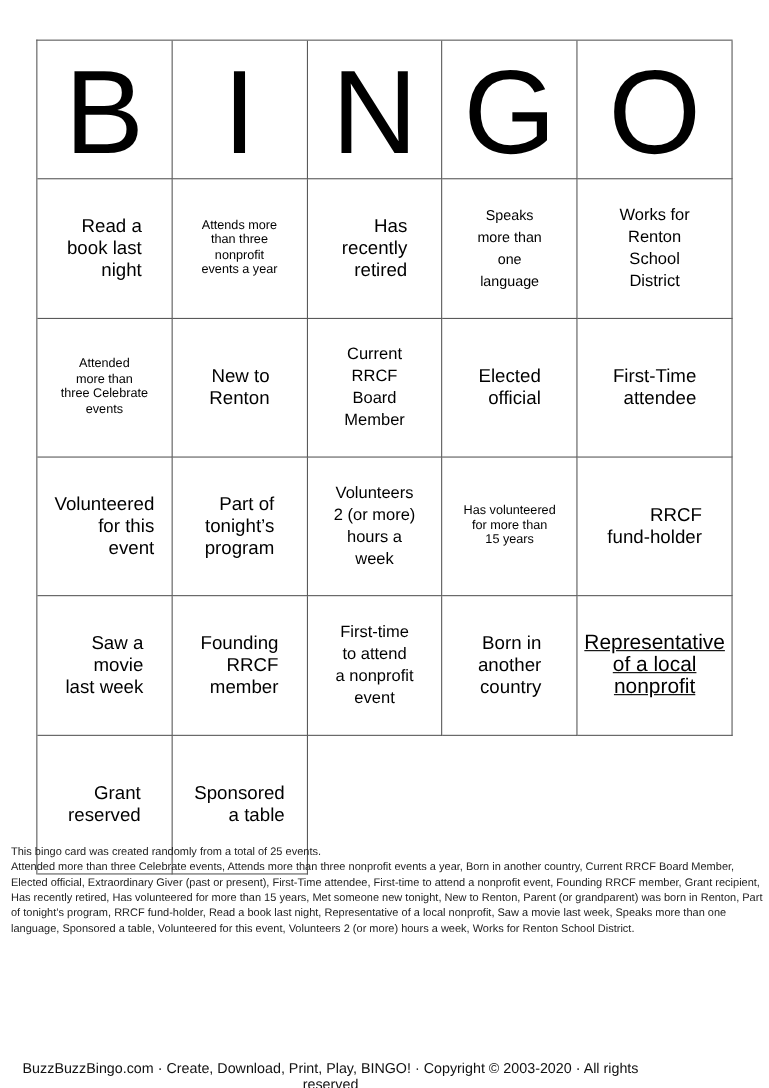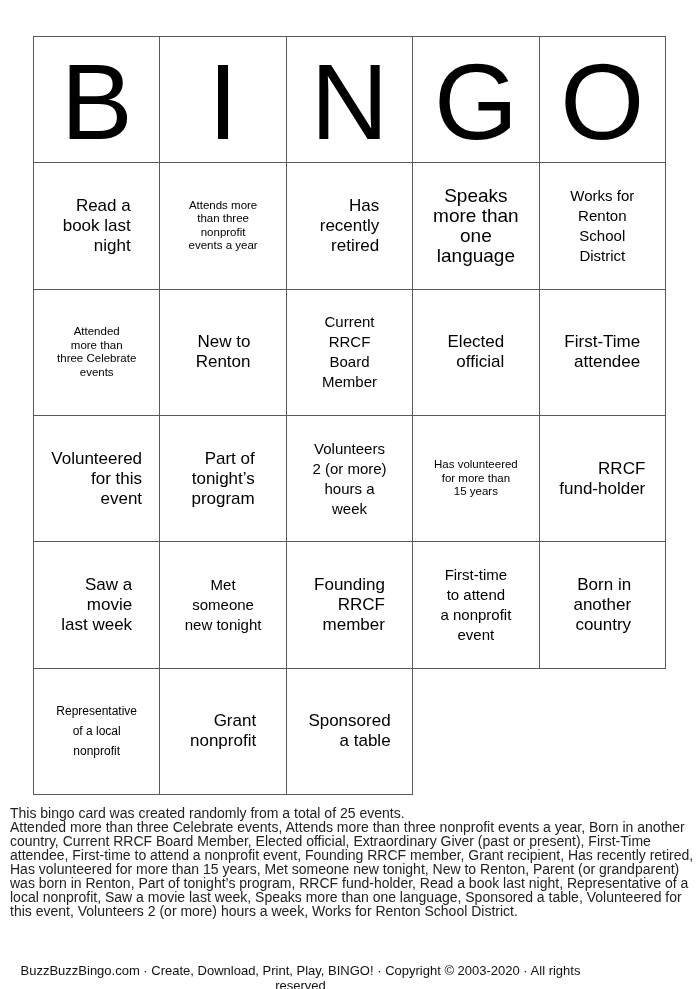--- a/index.html
+++ b/index.html
@@ -49,23 +49,23 @@
       line-height: 20px;
       text-align: right;
     }
     .sm {
       font-size: 11.5px;
       line-height: 13.5px;
     }
     .info {
       position: absolute;
       left: 10px;
-      top: 806px;
+      top: 768px;
       width: 685px;
-      font-size: 14px;
+      font-size: 10px;
       line-height: 14px;
       color: #222;
     }
     .info p { margin: 0; }
     .footer {
       position: absolute;
       left: 0;
       width: 601px;
       top: 963px;
       text-align: center;
@@ -87,21 +87,21 @@
   <div class="cell bcell lg">Read a
 book last
 night</div>
   <div class="cell bcell sm">Attends more
 than three
 nonprofit
 events a year</div>
   <div class="cell bcell lg">Has
 recently
 retired</div>
-  <div class="cell bcell" style="font-size: 19px; line-height: 20px;">Speaks
+  <div class="cell bcell" style="font-size: 13px; line-height: 20px;">Speaks
 more than
 one
 language</div>
 
   <div class="cell bcell" style="font-size: 15px; line-height: 20px;">Works for
 Renton
 School
 District</div>
   <div class="cell bcell sm">Attended
 more than
@@ -130,39 +130,36 @@
 week</div>
   <div class="cell bcell sm">Has volunteered
 for more than
 15 years</div>
 
   <div class="cell bcell lg">RRCF
 fund-holder</div>
   <div class="cell bcell lg">Saw a
 movie
 last week</div>
-  <div class="cell bcell" style="font-size: 15px; line-height: 20px;">Met
-someone
-new tonight</div>
   <div class="cell bcell lg">Founding
 RRCF
 member</div>
 
   <div class="cell bcell" style="font-size: 15px; line-height: 20px;">First-time
 to attend
 a nonprofit
 event</div>
   <div class="cell bcell lg">Born in
 another
 country</div>
-  <div class="cell bcell" style="font-size: 12px; line-height: 20px;">Representative
+  <div class="cell bcell" style="font-size: 19px; line-height: 20px; text-decoration: underline;">Representative
 of a local
 nonprofit</div>
   <div class="cell bcell lg">Grant
-nonprofit</div>
+reserved</div>
   <div class="cell bcell lg">Sponsored
 a table</div>
 </div>
 
 <div class="info">
   <p>This bingo card was created randomly from a total of 25 events.</p>
   <p>Attended more than three Celebrate events, Attends more than three nonprofit events a year, Born in another country, Current RRCF Board Member, Elected official, Extraordinary Giver (past or present), First-Time attendee, First-time to attend a nonprofit event, Founding RRCF member, Grant recipient, Has recently retired, Has volunteered for more than 15 years, Met someone new tonight, New to Renton, Parent (or grandparent) was born in Renton, Part of tonight’s program, RRCF fund-holder, Read a book last night, Representative of a local nonprofit, Saw a movie last week, Speaks more than one language, Sponsored a table, Volunteered for this event, Volunteers 2 (or more) hours a week, Works for Renton School District.</p>
 </div>
 
 <div class="footer">BuzzBuzzBingo.com · Create, Download, Print, Play, BINGO! · Copyright © 2003-2020 · All rights reserved</div>

